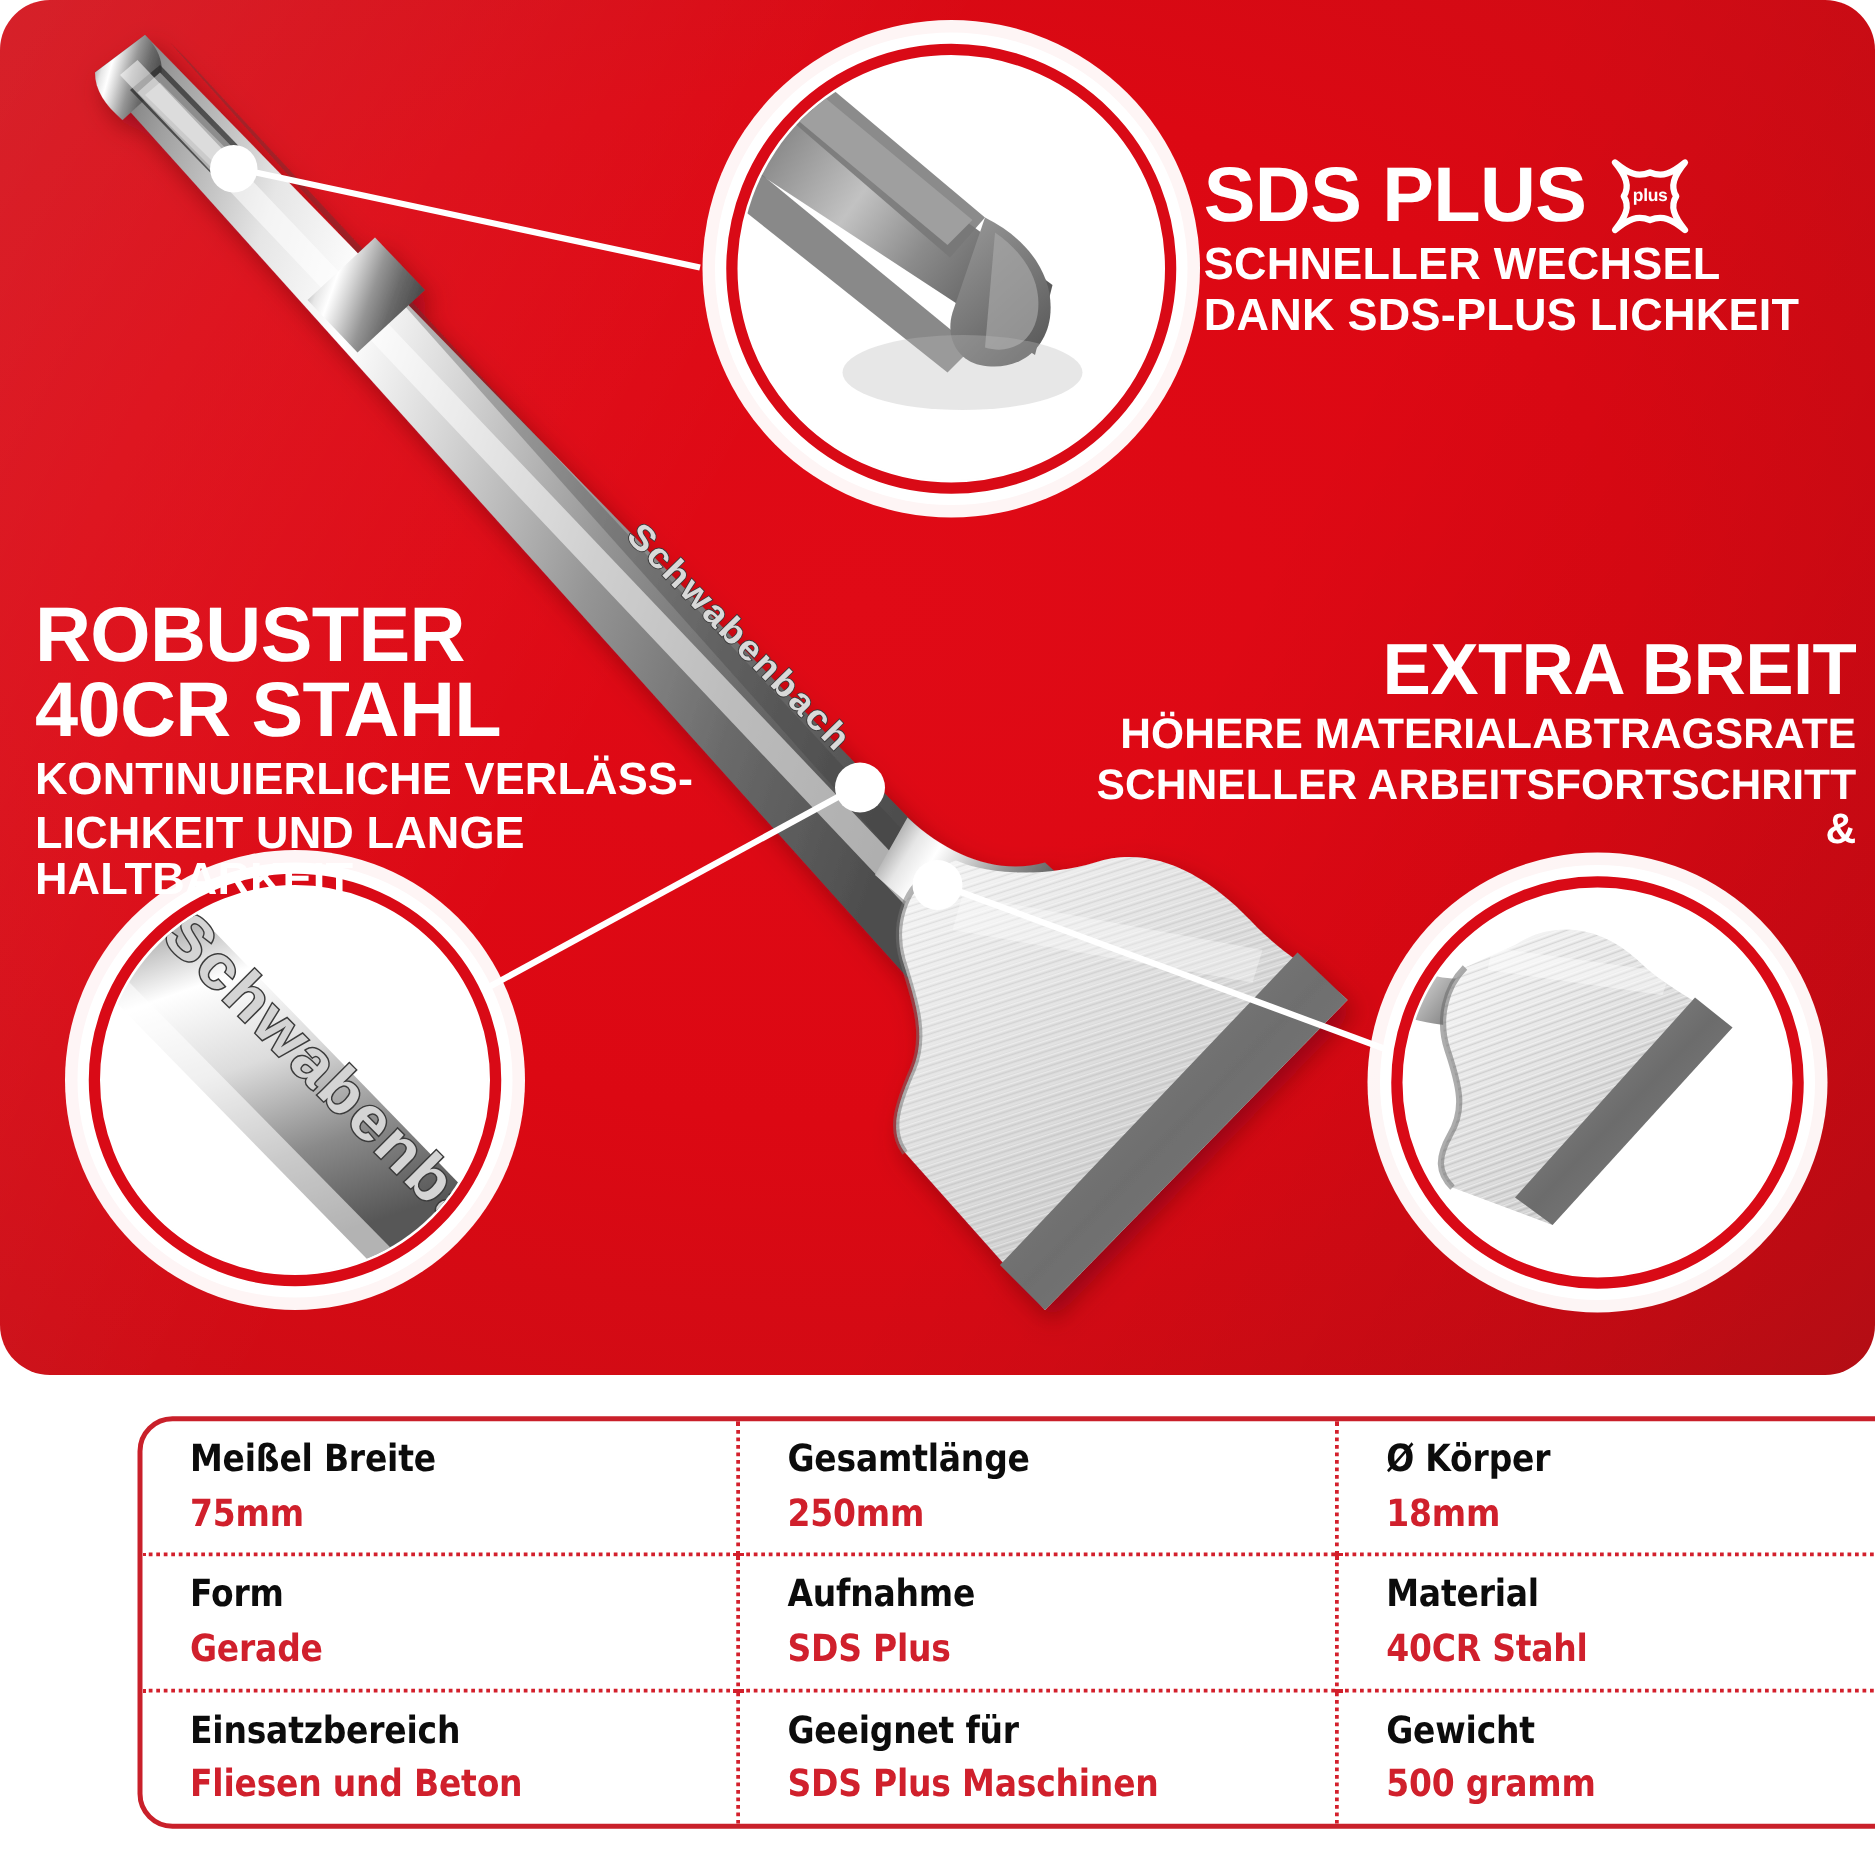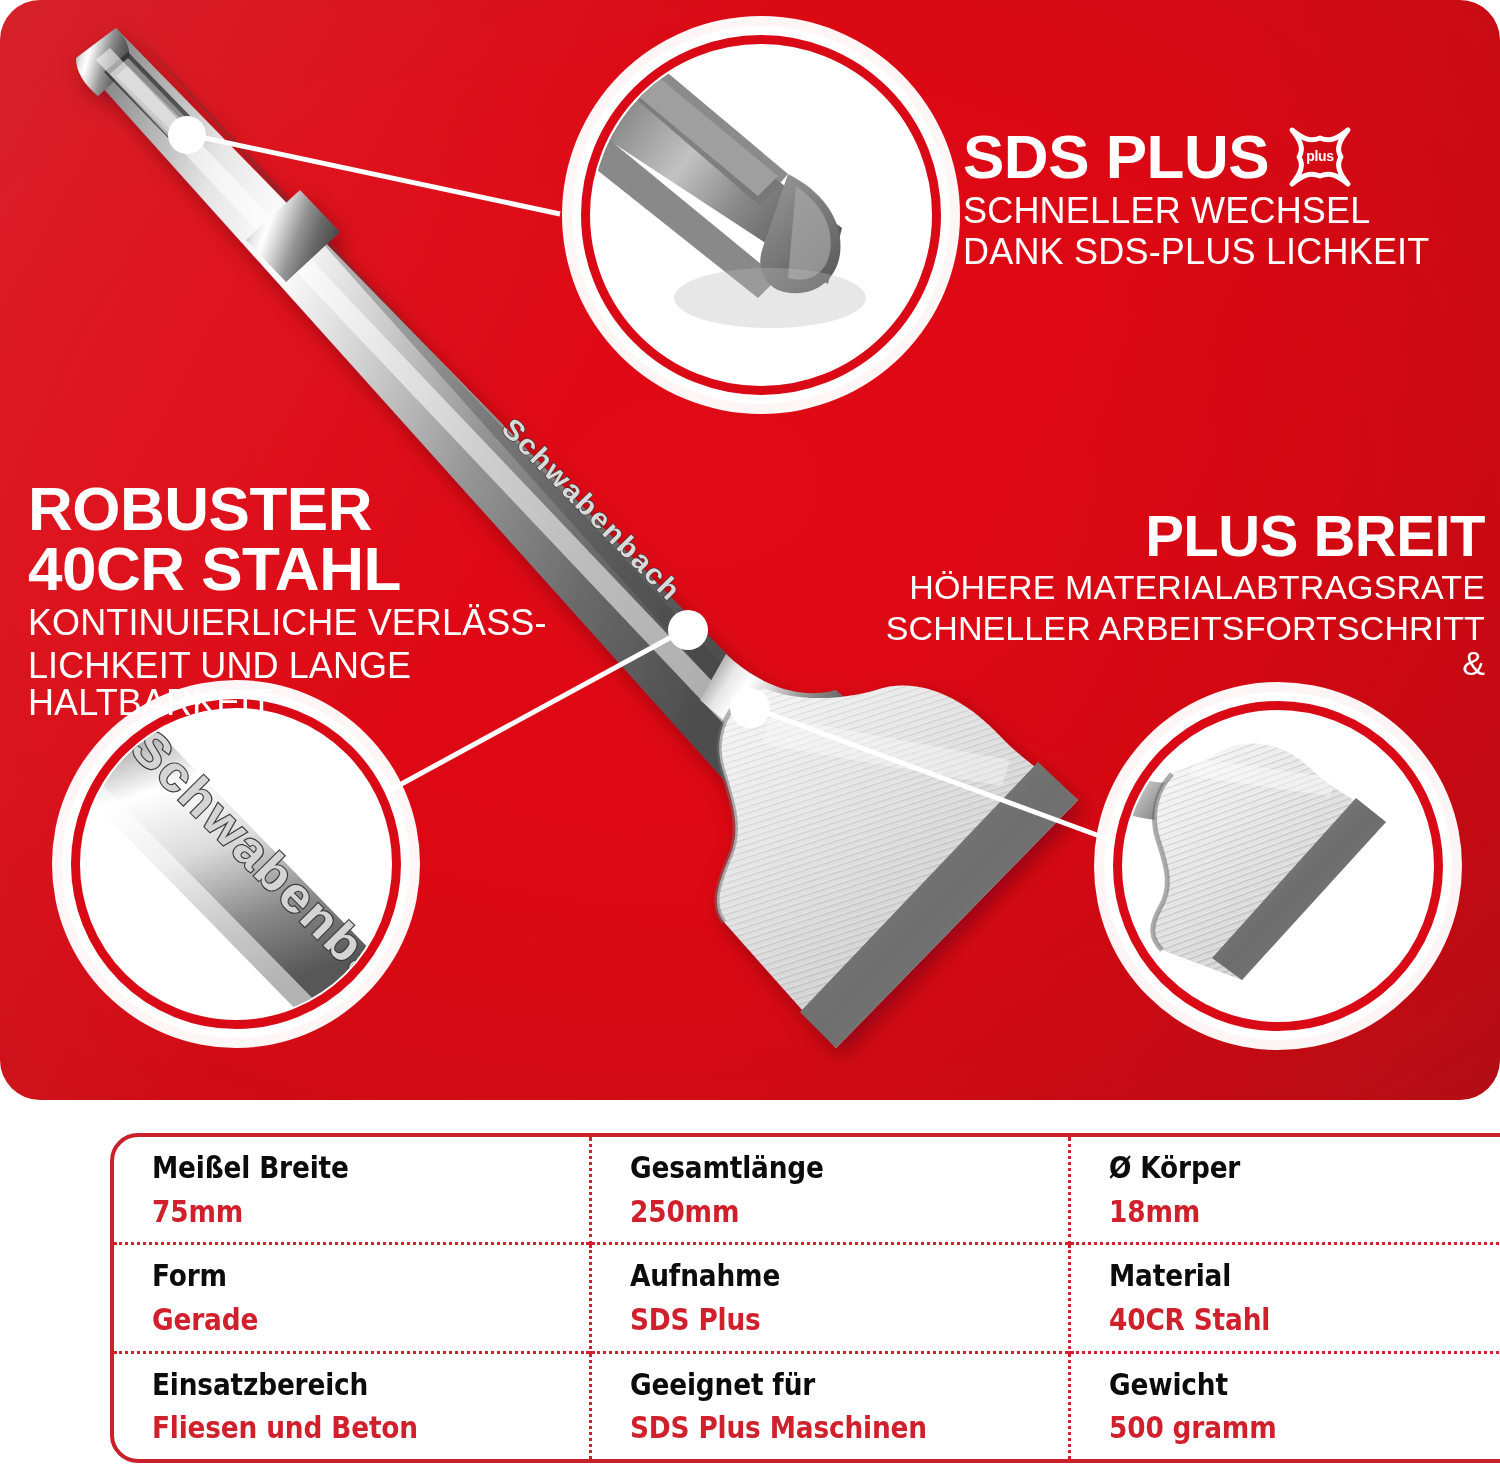--- a/index.html
+++ b/index.html
@@ -13,21 +13,21 @@
           radial-gradient(115% 105% at 46% 44%, #e00a16 0%, #dc0813 36%, #cf0c15 62%, #b9141a 88%, #a8161c 100%);}
 
   
   #hero .sheen{position:absolute;inset:0;
       background:linear-gradient(118deg, rgba(255,255,255,.09) 0%, rgba(255,255,255,0) 38%,
                  rgba(0,0,0,0) 60%, rgba(0,0,0,.10) 100%);}
 
   
   .blk{position:absolute;color:#fff;}
   .hl{font-weight:700;letter-spacing:-.5px;line-height:.96;}
-  .sub{font-weight:400;line-height:1.03;}
+  .sub{font-weight:700;line-height:1.03;}
 
   
   #sds-block{left:963px;top:126px;width:520px;}
   #sds-block .hl{font-size:62px;display:flex;align-items:center;gap:14px;}
   #sds-block .sub{font-size:36px;margin-top:4px;letter-spacing:.2px;}
 
   
   .sdsmark{position:relative;width:74px;height:62px;flex:0 0 auto;}
   .sdsmark svg{position:absolute;left:0;top:0;}
   .sdsmark span{position:absolute;left:0;top:0;width:74px;height:62px;
@@ -307,21 +307,21 @@
   </div>
 
   <div class="blk" id="robust-block">
     <div class="hl">ROBUSTER</div>
     <div class="hl">40CR STAHL</div>
     <div class="sub">KONTINUIERLICHE VERLÄSS-</div>
     <div class="sub">LICHKEIT UND LANGE HALTBARKEIT</div>
   </div>
 
   <div class="blk" id="extra-block">
-    <div class="hl">PLUS BREIT</div>
+    <div class="hl">EXTRA BREIT</div>
     <div class="sub">HÖHERE MATERIALABTRAGSRATE</div>
     <div class="sub">SCHNELLER ARBEITSFORTSCHRITT &amp;</div>
   </div>
 </div>
 
 <div id="spec">
   <table>
     <tbody>
         <tr>
       <td>

